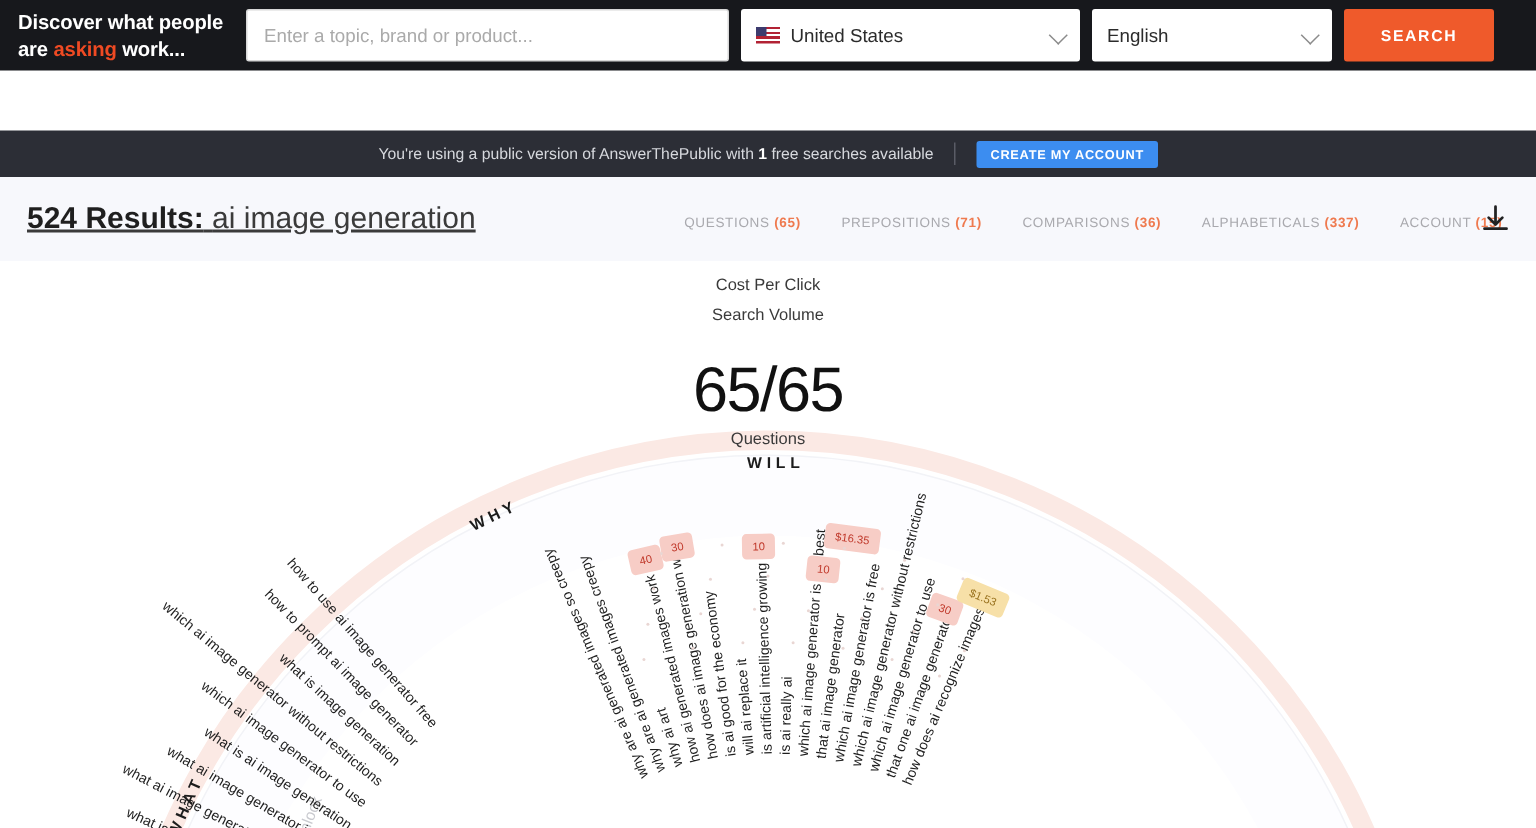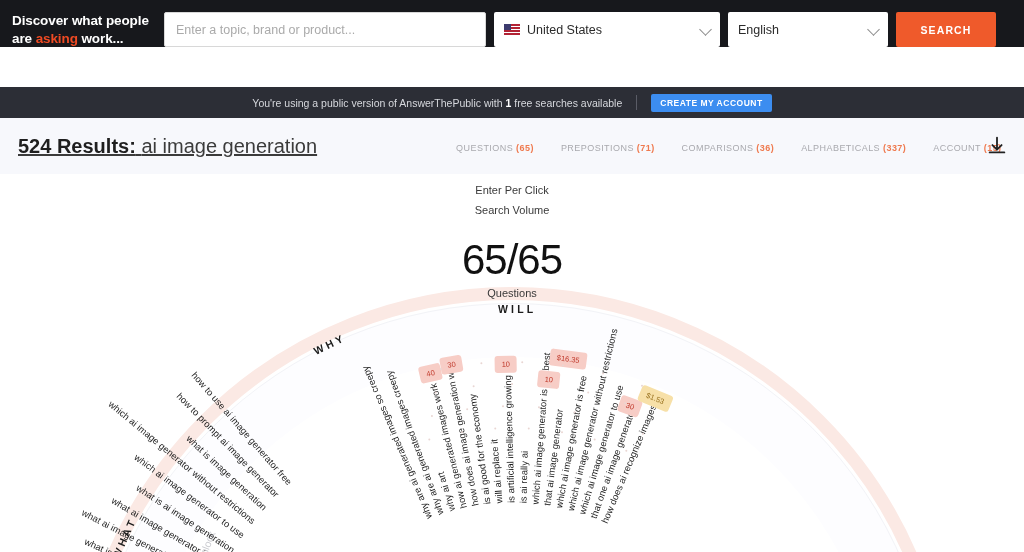--- a/index.html
+++ b/index.html
@@ -8,21 +8,21 @@
     overflow: hidden;
     font-family: "Liberation Sans", sans-serif;
     background: #ffffff;
   }
 
   
   .topbar {
     height: 47px;
     background: #17181c;
     display: flex;
-    align-items: flex-end;
+    align-items: center;
     padding: 0 8px;
     gap: 8px;
   }
   .tagline {
     color: #ffffff;
     font-size: 13.5px;
     font-weight: bold;
     line-height: 1.28;
     width: 148px;
     padding-left: 4px;
@@ -425,17 +425,17 @@
       <div class="dot" style="width: 2px; height: 2px; background: rgb(233, 214, 211); margin-left: -1px; margin-top: -1px; transform: translate(76.2127px, -335.451px) rotate(0deg);"></div>
       <div class="dot" style="width: 2px; height: 2px; background: rgb(233, 214, 211); margin-left: -1px; margin-top: -1px; transform: translate(91.0205px, -354.501px) rotate(0deg);"></div>
       <div class="dot" style="width: 2px; height: 2px; background: rgb(233, 214, 211); margin-left: -1px; margin-top: -1px; transform: translate(82.6912px, -288.379px) rotate(0deg);"></div>
       <div class="dot" style="width: 2px; height: 2px; background: rgb(233, 214, 211); margin-left: -1px; margin-top: -1px; transform: translate(97.3631px, -306.927px) rotate(0deg);"></div>
       <div class="dot" style="width: 2px; height: 2px; background: rgb(233, 214, 211); margin-left: -1px; margin-top: -1px; transform: translate(113.13px, -324.865px) rotate(0deg);"></div>
       <div class="dot" style="width: 2px; height: 2px; background: rgb(233, 214, 211); margin-left: -1px; margin-top: -1px; transform: translate(129.969px, -342.146px) rotate(0deg);"></div>
       <div class="dot" style="width: 2px; height: 2px; background: rgb(233, 214, 211); margin-left: -1px; margin-top: -1px; transform: translate(114.321px, -277.364px) rotate(0deg);"></div>
       <div class="dot" style="width: 2px; height: 2px; background: rgb(233, 214, 211); margin-left: -1px; margin-top: -1px; transform: translate(130.969px, -294.162px) rotate(0deg);"></div>
     </div>
 
-  <div class="center-stats cps-line">Enter Per Click</div>
+  <div class="center-stats cps-line">Cost Per Click</div>
   <div class="center-stats sv-line">Search Volume</div>
   <div class="center-stats big-num">65/65</div>
   <div class="center-stats qword">Questions</div>
 </div>
 
 </body></html>

